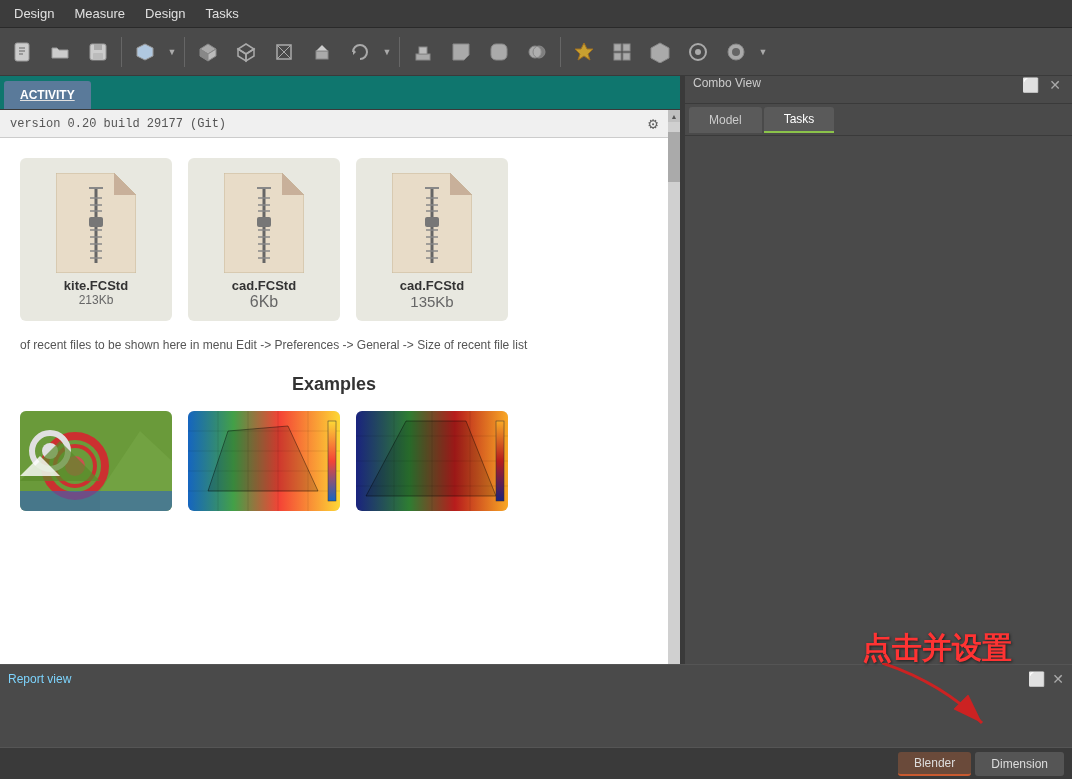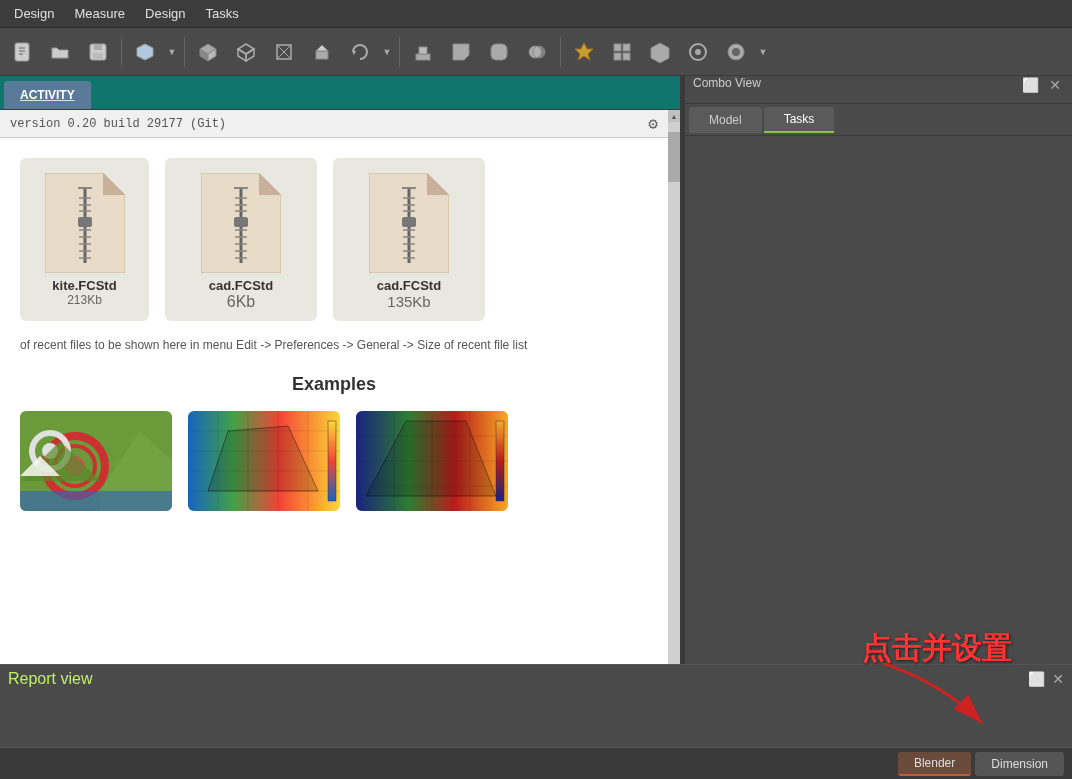--- a/index.html
+++ b/index.html
@@ -484,21 +484,21 @@
         <div id="version-bar" style="height:28px; background:#f0f0f0; display:flex; align-items:center; justify-content:space-between; padding:0 10px; border-bottom:1px solid #ccc;">
           <span class="version-text" style="color:#555; font-size:12px;">version 0.20 build 29177 (Git)</span>
           <span class="gear-icon" style="color:#666; font-size:16px; cursor:pointer;">⚙</span>
         </div>
 
         <div class="content-inner" style="padding:20px;">
 
 
           <div class="files-grid" style="display:flex; gap:16px; margin-bottom:16px;">
 
-            <div class="file-card" style="width:129px; background:#e8e8e0; border-radius:6px; padding:10px 8px; cursor:pointer; display:flex; flex-direction:column; align-items:center;">
+            <div class="file-card" style="width:152px; background:#e8e8e0; border-radius:6px; padding:10px 8px; cursor:pointer; display:flex; flex-direction:column; align-items:center;">
               <div style="width:110px; height:110px; position:relative; display:flex; align-items:center; justify-content:center;">
                 <div style="width:80px; height:100px; position:relative;">
                   
                   <svg width="80" height="100" viewBox="0 0 80 100">
                     <polygon points="0,0 58,0 80,22 80,100 0,100" fill="#e8dcc8" stroke="#c8b89a" stroke-width="1"></polygon>
                     <polygon points="58,0 80,22 58,22" fill="#c8b09a"></polygon>
 
                     <line x1="40" y1="15" x2="40" y2="90" stroke="#666" stroke-width="3"></line>
                     <line x1="33" y1="15" x2="47" y2="15" stroke="#888" stroke-width="2"></line>
                     <rect x="33" y="44" width="14" height="10" rx="2" fill="#777"></rect>
@@ -685,21 +685,21 @@
     </div>
 
     <div id="combo-content" style="flex:1; background:#4a4a4a;"></div>
   </div>
 </div>
 
 <div id="bottom-section" style="position:fixed; bottom:0; left:0; right:0; z-index:10;">
 
   <div id="report-view" style="background:#4a4a4a;">
     <div id="report-view-header" style="height:28px; background:#4a4a4a; display:flex; align-items:center; justify-content:space-between; padding:0 8px; border-top:1px solid #555;">
-      <span class="report-view-title" style="color:#bef264; font-size:16px;">Report view</span>
+      <span class="report-view-title" style="color:#7dd3fc; font-size:12px;">Report view</span>
       <div style="display:flex; gap:6px;">
         <button style="background:none; border:none; color:#aaa; font-size:14px; cursor:pointer;">⬜</button>
         <button style="background:none; border:none; color:#aaa; font-size:14px; cursor:pointer;">✕</button>
       </div>
     </div>
     <div style="height:55px; background:#4a4a4a;"></div>
   </div>
 
   <div id="status-bar" style="height:32px; background:#3a3a3a; display:flex; align-items:center; justify-content:flex-end; padding:0 8px; gap:4px; border-top:1px solid #555;">
     <div class="status-tab active" style="padding:4px 16px; background:#6a4a3a; color:#ddd; font-size:12px; cursor:pointer; border-radius:3px; height:24px; display:flex; align-items:center; border-bottom:2px solid #c85a30;">Blender</div>

